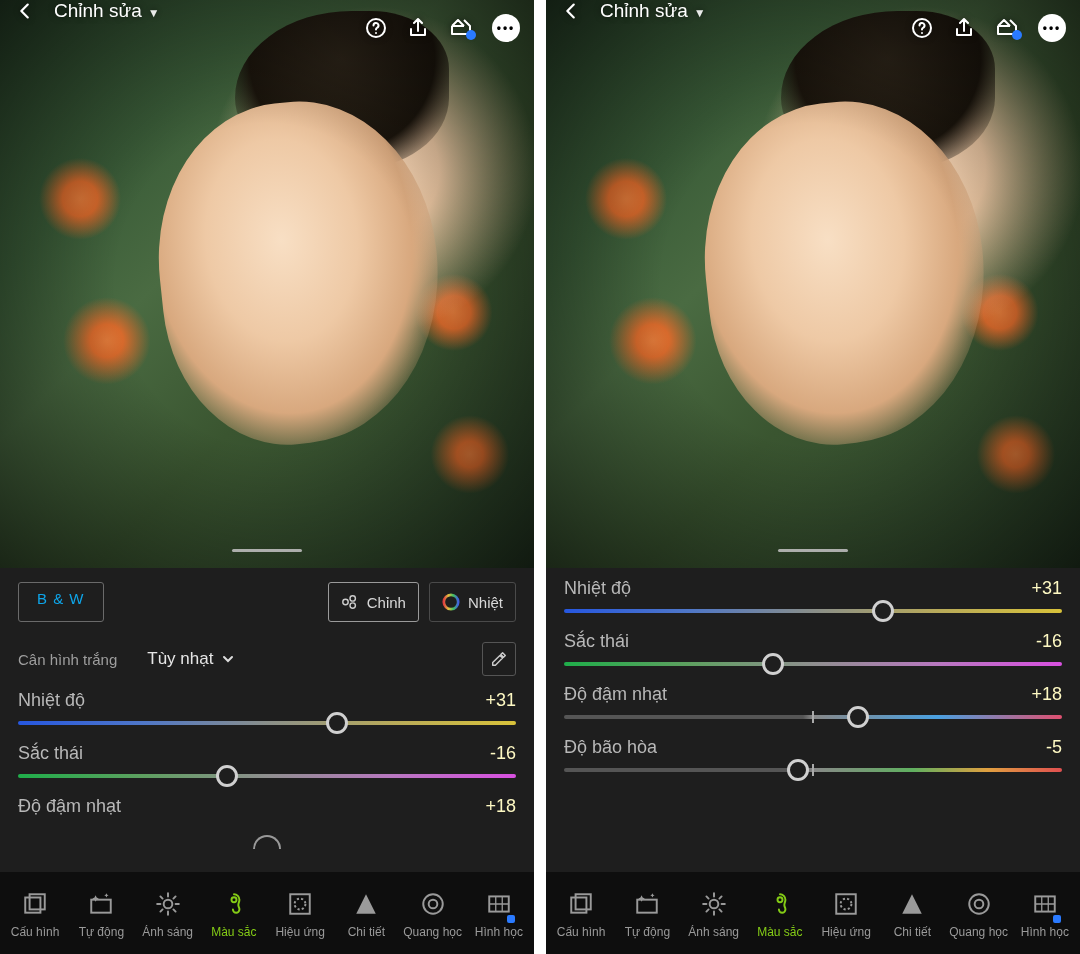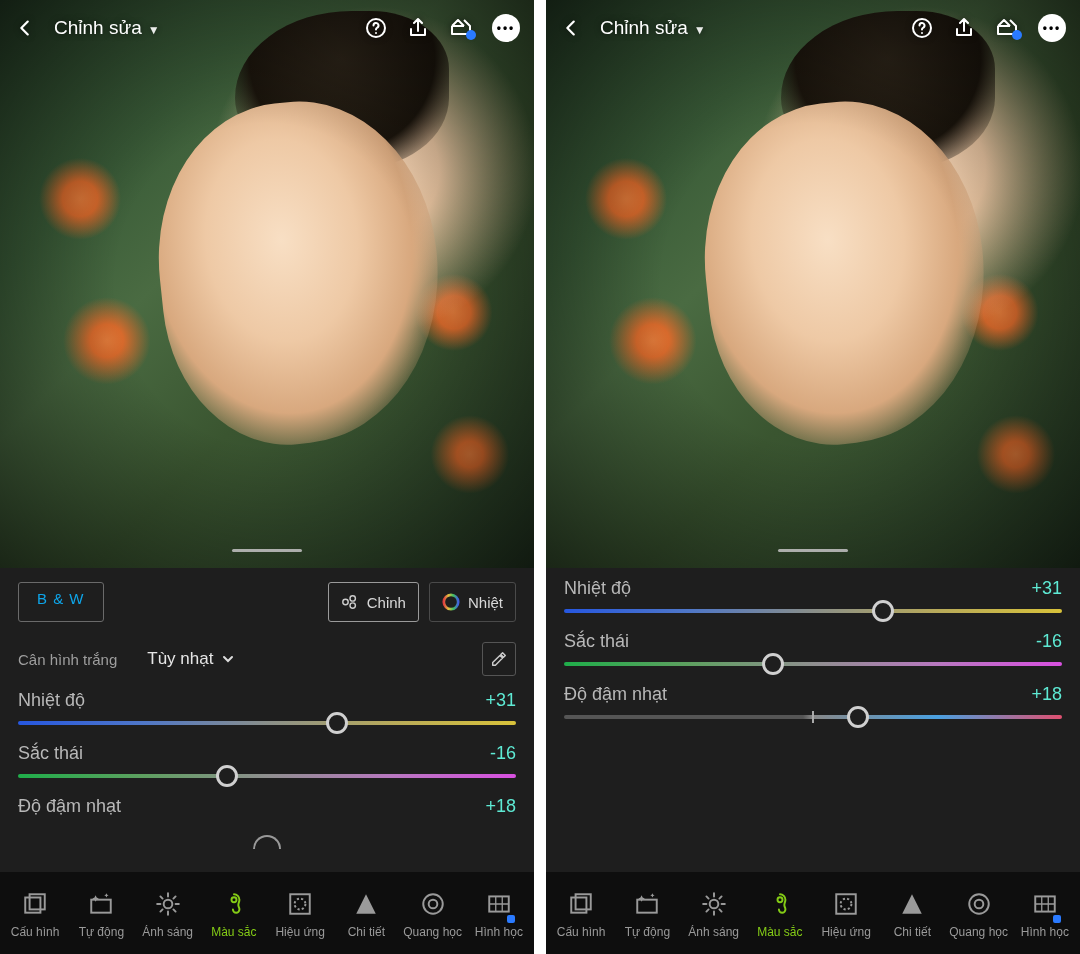--- a/index.html
+++ b/index.html
@@ -20,21 +20,20 @@
     flex-direction: column;
     position: relative;
     overflow: hidden;
   }
   
   .hdr {
     position: absolute;
     top: 0; left: 0; right: 0;
     height: 56px;
     display: flex;
-    align-items: center;
     padding: 0 14px;
     z-index: 5;
     color: #fff;
   }
   .hdr .back { margin-right: 18px; }
   .hdr .title {
     font-size: 19px;
     font-weight: 500;
     text-shadow: 0 0 6px rgba(0,0,0,.6);
   }
@@ -136,21 +135,21 @@
     margin-left:auto;
   }
   
   .slider {
     margin-bottom: 18px;
   }
   .slider .head {
     display:flex; justify-content:space-between;
     color:#b8b8b8; font-size:18px; margin-bottom: 10px;
   }
-  .slider .head .v { color:#5eead4; }
+  .slider .head .v { color:#fef9c3; }
   .track {
     position:relative; height: 4px; border-radius:2px;
     background: #444;
   }
   .track .thumb {
     position:absolute; top:50%;
     width:22px; height:22px; border-radius:50%;
     background:#1e1e1e; border:3px solid #d0d0d0;
     transform: translate(-50%, -50%);
   }
@@ -446,20 +445,30 @@
         <div class="slider">
       <div class="head">
         <span>Độ đậm nhạt</span>
         <span class="v">+18</span>
       </div>
       <div class="track vib">
             <div class="tick"></div>
             <div class="thumb" style="left:59%"></div>
           </div>
         </div>
+        <div class="slider">
+      <div class="head">
+        <span>Độ bão hòa</span>
+        <span class="v">-5</span>
+      </div>
+      <div class="track sat">
+            <div class="tick"></div>
+            <div class="thumb" style="left:47%"></div>
+          </div>
+        </div>
       </div>
   </div>
 
   <div class="nav" id="nav-right">
       <div class="item">
         <div class="ic" style="position:relative;color:inherit">
           <svg width="26" height="26" viewBox="0 0 24 24" fill="none">
             <rect x="3" y="6" width="14" height="14" stroke="currentColor" stroke-width="1.8"></rect>
             <rect x="7" y="3" width="14" height="14" stroke="currentColor" stroke-width="1.8"></rect>
           </svg>

